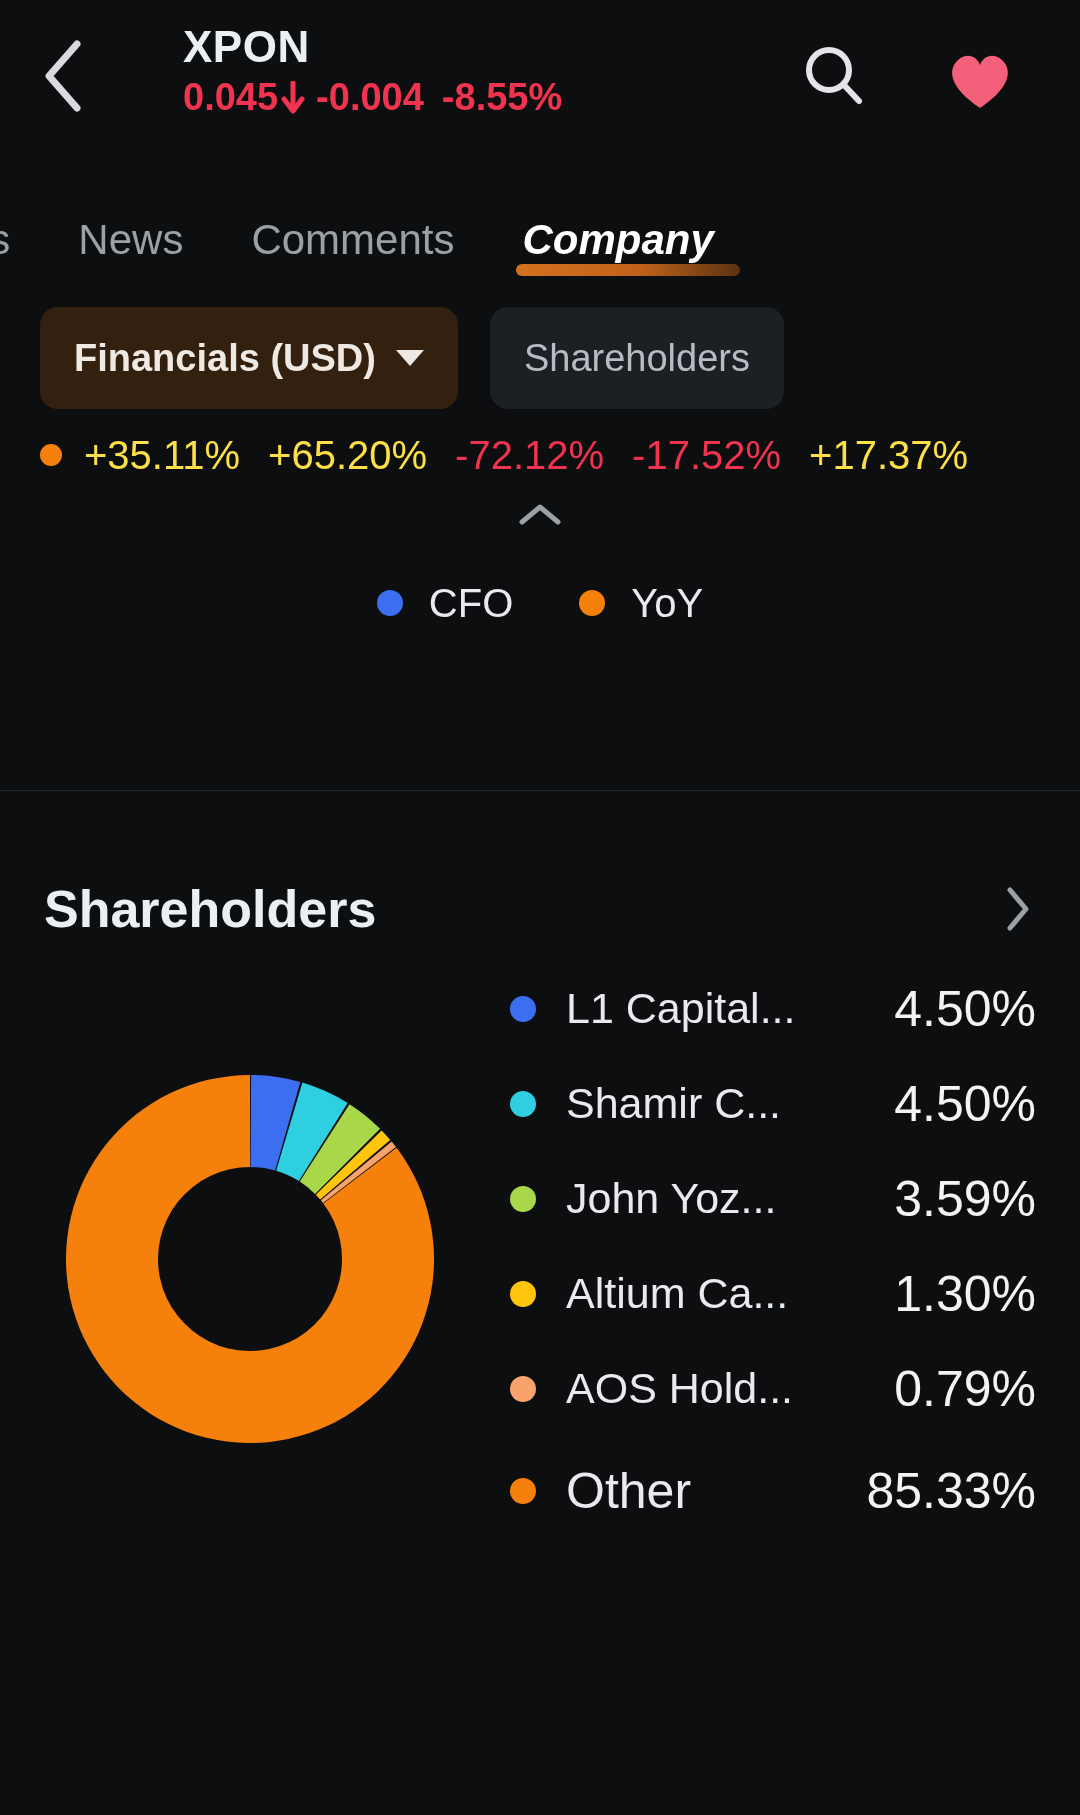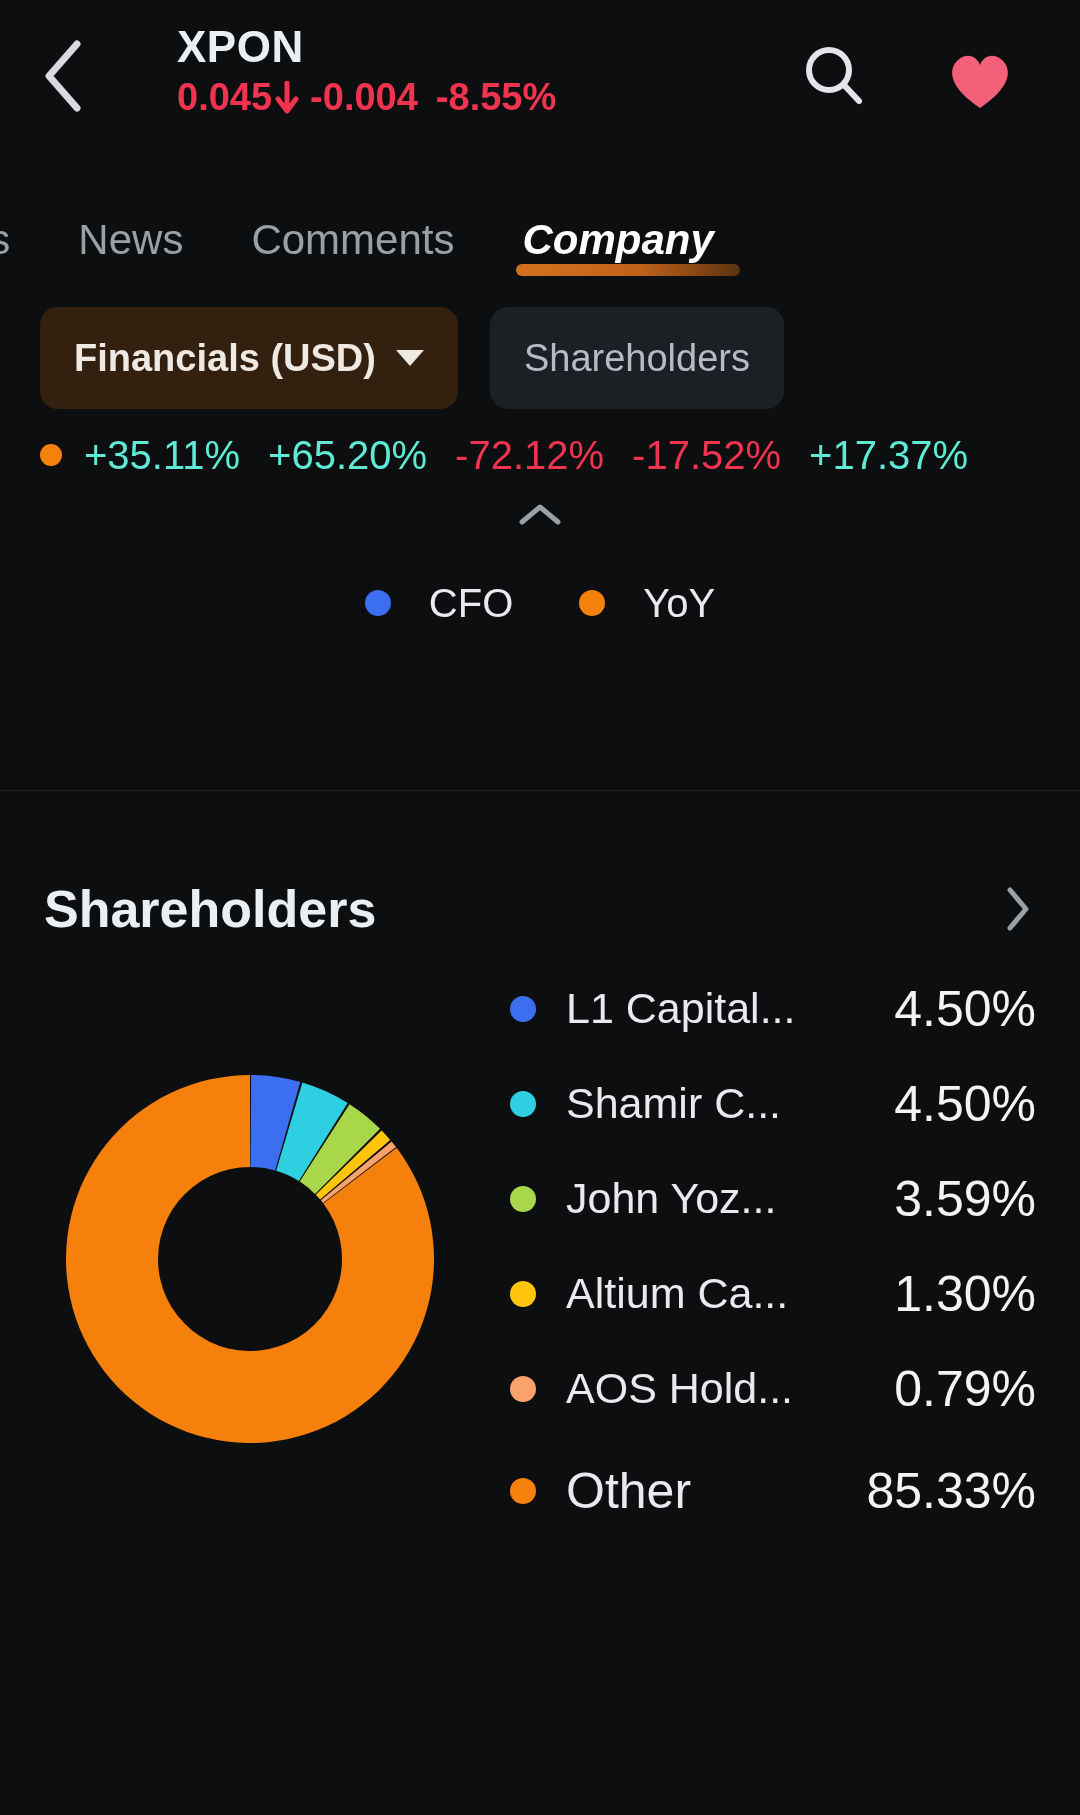--- a/index.html
+++ b/index.html
@@ -13,21 +13,21 @@
 
   
   .header { position: relative; height: 172px; }
   .back-btn {
     position: absolute; left: 32px; top: 40px;
     width: 64px; height: 72px;
     display: flex; align-items: center; justify-content: center;
   }
   .back-btn svg { display: block; }
   .title-block {
-    position: absolute; left: 177px; top: 22px;
+    position: absolute; left: 183px; top: 22px;
   }
   .ticker {
     font-size: 44px; font-weight: 700; color: #eceff1;
     letter-spacing: 0.5px; line-height: 1.12;
   }
   .quote-row {
     display: flex; align-items: center; gap: 0px;
     font-size: 38px; font-weight: 600; color: #f0334f;
     line-height: 1.2; margin-top: 4px;
   }
@@ -92,31 +92,31 @@
     overflow: hidden;
   }
   .pct-dot {
     width: 22px; height: 22px; border-radius: 50%;
     background: #f5800b; margin-right: 22px; flex: 0 0 auto;
   }
   .pct {
     font-size: 40px; font-weight: 500;
     padding-right: 28px; white-space: nowrap;
   }
-  .pct.up { color: #5eead4; }
+  .pct.up { color: #fde047; }
   .pct.down { color: #f0334f; }
 
   
   .collapse-row { height: 62px; display: flex; align-items: center; justify-content: center; }
 
   
   .mini-legend {
     height: 110px; display: flex; align-items: center; justify-content: center; gap: 66px;
   }
-  .mini-item { display: flex; align-items: center; gap: 38px; }
+  .mini-item { display: flex; align-items: center; gap: 26px; }
   .mini-dot { width: 26px; height: 26px; border-radius: 50%; }
   .mini-label { font-size: 40px; color: #e8eaed; }
 
   .spacer-block { height: 132px; }
   .divider { height: 1px; background: #1f2328; width: 100%; }
 
   
   .sh-section { padding: 0; }
   .sh-head {
     display: flex; align-items: center; justify-content: space-between;

